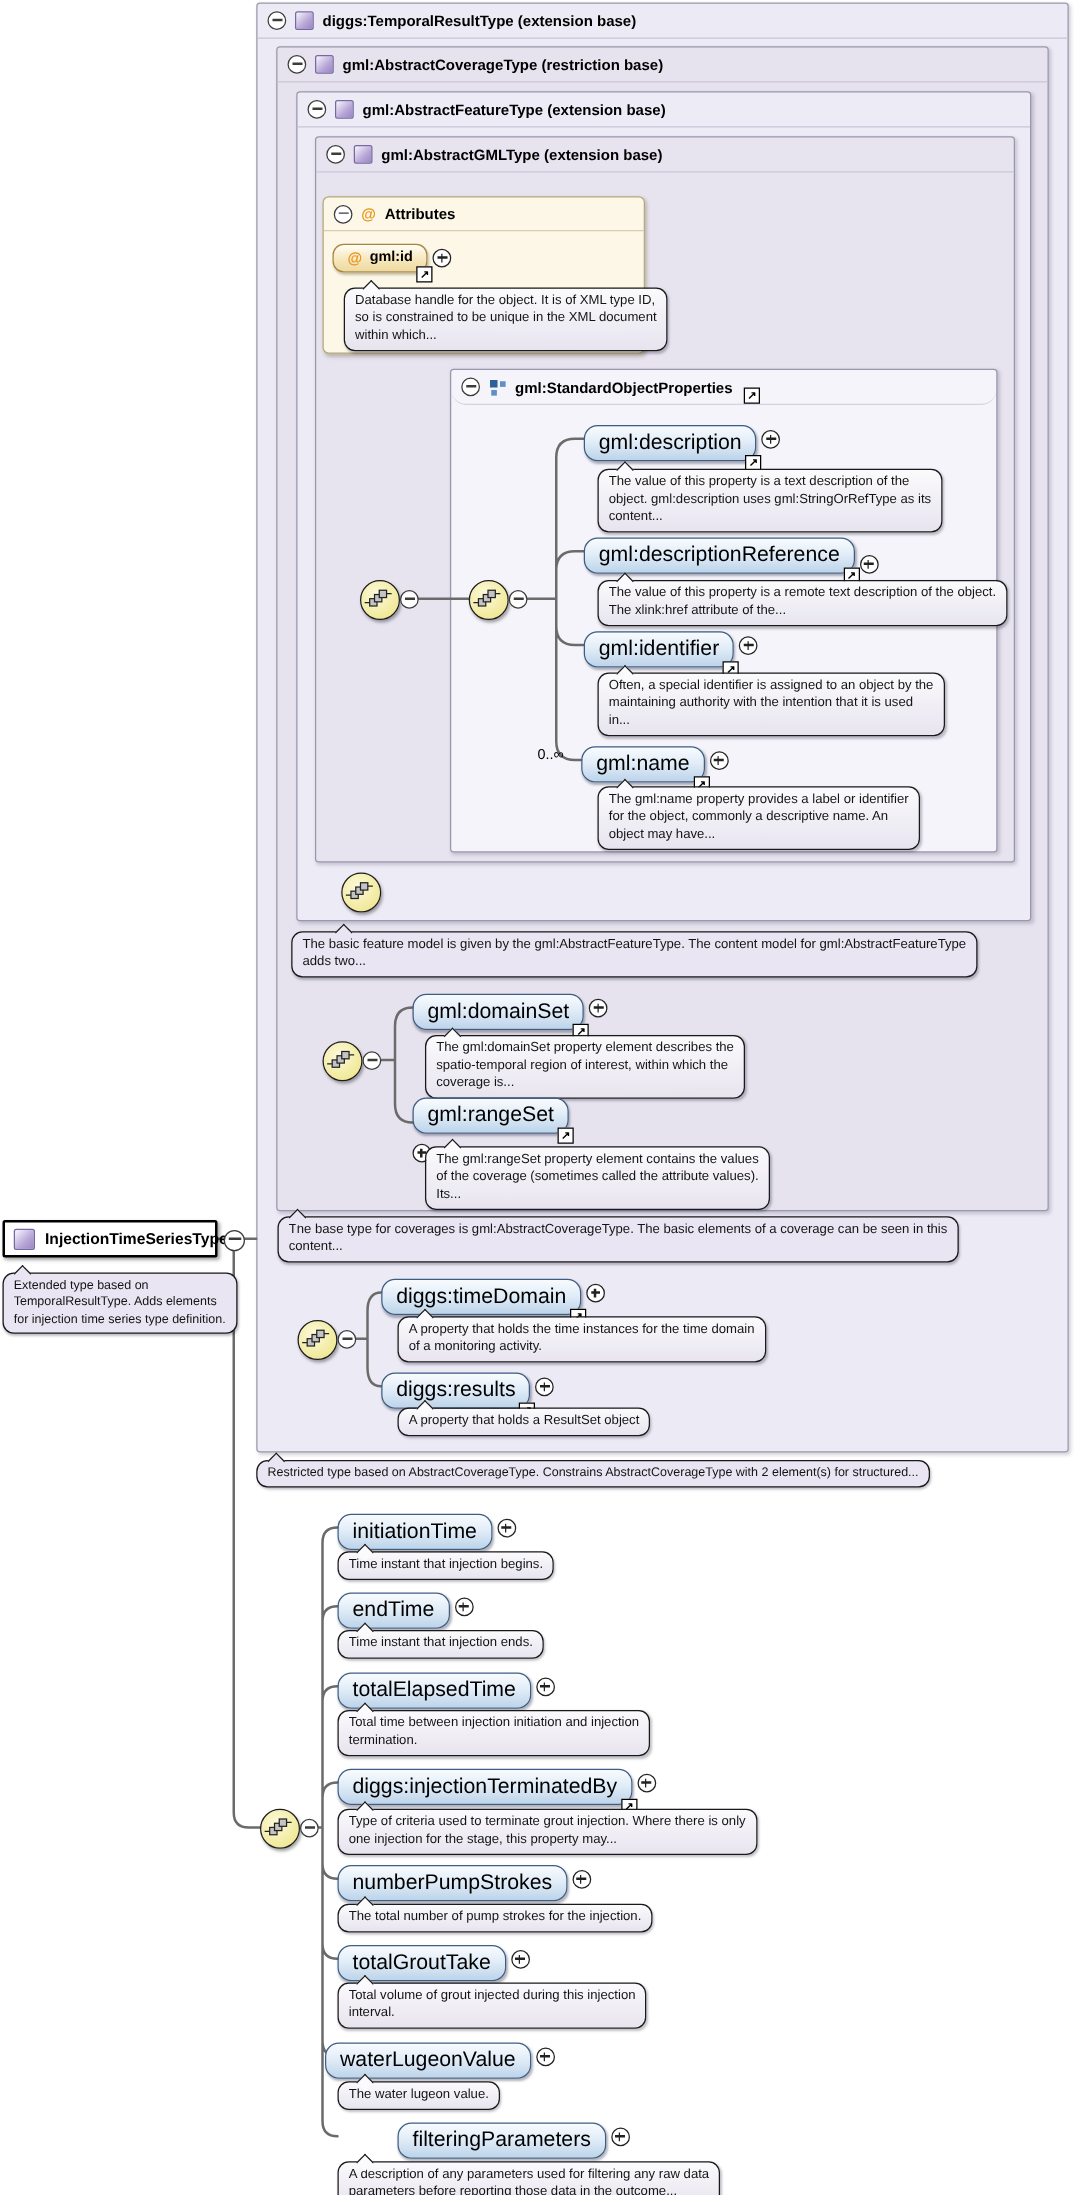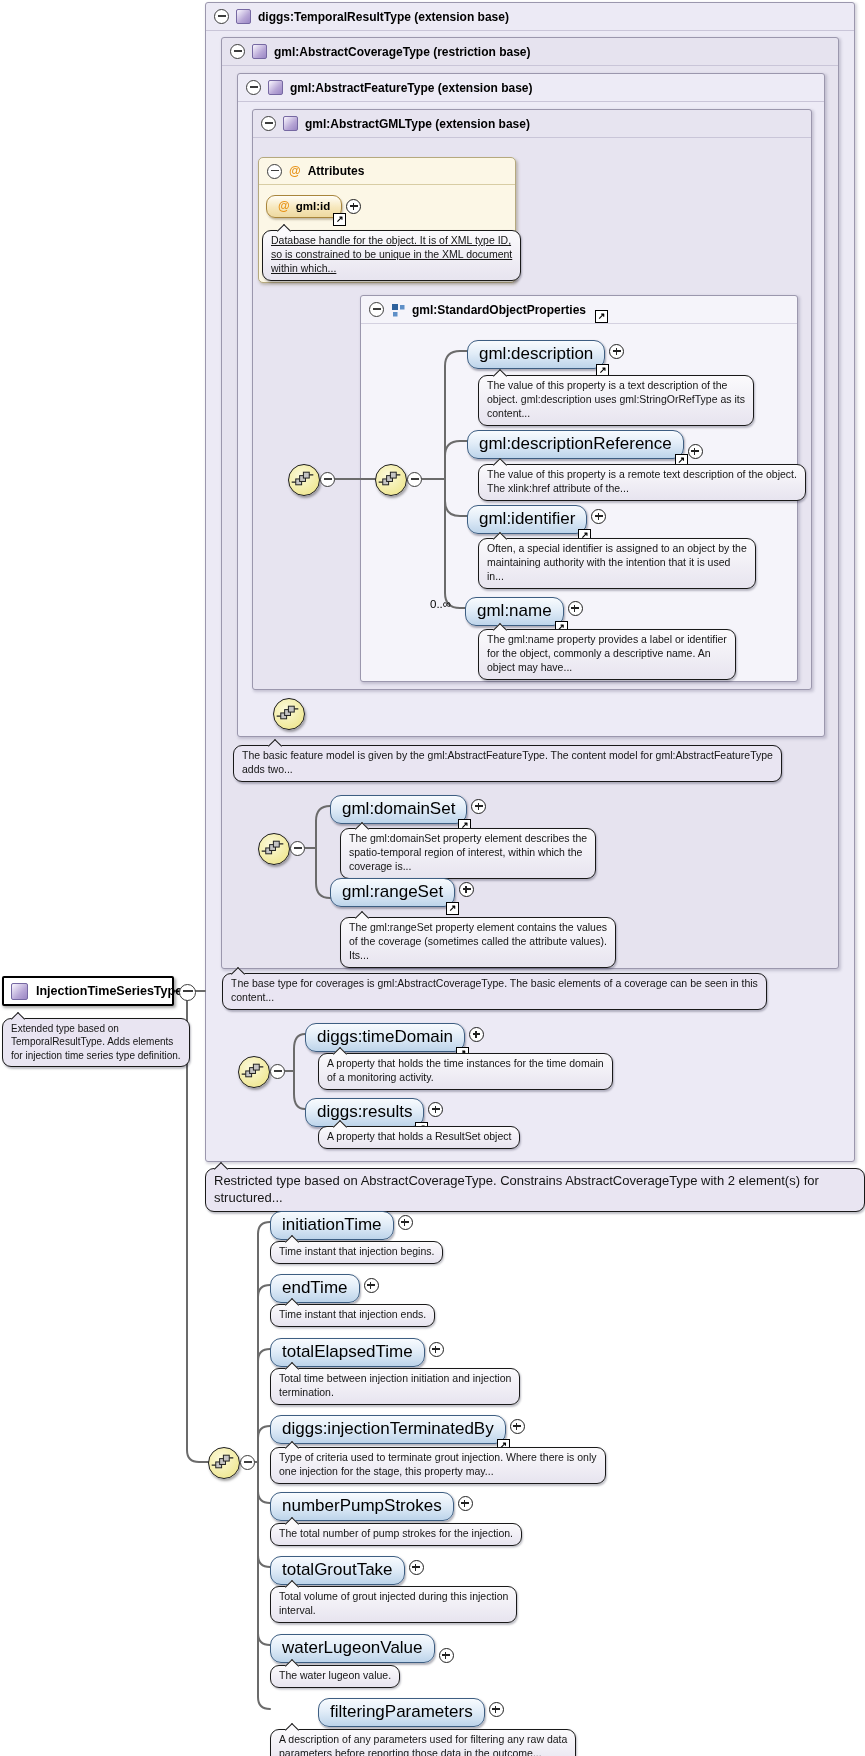--- a/index.html
+++ b/index.html
@@ -75,21 +75,21 @@
 
   <div class="panel" style="left:258px;top:157px;width:256px;height:124px;">
     <div class="panel-hdr">
       <span class="toggle"></span>
       <span class="at">@</span>
       <span>Attributes</span>
     </div>
   </div>
 
   <div class="box" style="left:360px;top:295px;width:436px;height:385px;background:#f5f4fa;">
-    <div class="box-hdr" style="border-bottom:1px solid #d4d1e0;">
+    <div class="box-hdr" style="border-bottom:1px solid #d4d1e0;border-radius:12px;">
       <span class="toggle"></span>
       <svg class="grp-icon" width="14" height="14" viewBox="0 0 14 14">
           <rect x="1" y="1" width="6" height="6" fill="#2d619c"></rect>
           <rect x="9" y="2" width="4.5" height="4.5" fill="#5e8fc7"></rect>
           <rect x="2" y="9" width="4.5" height="4.5" fill="#5e8fc7"></rect>
         </svg>
       <span>gml:StandardObjectProperties</span>
       <span class="ref inline"></span>
     </div>
   </div>
@@ -106,21 +106,21 @@
   </svg>
 
   <div class="elem" style="left:266px;top:195px;">
     <span class="attr-bubble">
       <span class="at">@</span>
       <span>gml:id</span>
       <span class="ref"></span>
     </span>
     <span class="plus"></span>
   </div>
-  <div class="ann" style="left:262px;top:230px;text-decoration:underline;">Database handle for the object. It is of XML type ID,
+  <div class="ann" style="left:275px;top:230px;">Database handle for the object. It is of XML type ID,
 so is constrained to be unique in the XML document
 within which...</div>
 
   <div class="seq" style="left:288px;top:464px;"><svg width="27" height="27" viewBox="0 0 30 30">
         <path d="M3,19 H9 M21,11 H27" stroke="#222" stroke-width="1.3" fill="none"></path>
         <g fill="#c4c4c4" stroke="#222" stroke-width="1.1">
           <rect x="7.5" y="15.5" width="6.5" height="6.5"></rect>
           <rect x="11.8" y="11.8" width="6.5" height="6.5"></rect>
           <rect x="16" y="8" width="6.5" height="6.5"></rect>
         </g>
@@ -191,21 +191,21 @@
   <span class="mini" style="left:290px;top:841px;"></span>
 
   <div class="elem" style="left:330px;top:795px;">
     <span class="bubble"><span>gml:domainSet</span><span class="ref"></span></span>
     <span class="plus"></span>
   </div>
   <div class="ann" style="left:340px;top:828px;">The gml:domainSet property element describes the
 spatio-temporal region of interest, within which the
 coverage is...</div>
 
-  <div class="elem" style="left:330px;top:878px;">
+  <div class="elem" style="left:330px;top:878px;flex-direction:column;">
     <span class="bubble"><span>gml:rangeSet</span><span class="ref"></span></span>
     <span class="plus"></span>
   </div>
   <div class="ann" style="left:340px;top:917px;">The gml:rangeSet property element contains the values
 of the coverage (sometimes called the attribute values).
 Its...</div>
 
   <div class="ann note tail10" style="left:222px;top:973px;">The base type for coverages is gml:AbstractCoverageType. The basic elements of a coverage can be seen in this
 content...</div>
 
@@ -225,21 +225,21 @@
   </div>
   <div class="ann" style="left:318px;top:1053px;">A property that holds the time instances for the time domain
 of a monitoring activity.</div>
 
   <div class="elem" style="left:305px;top:1098px;">
     <span class="bubble"><span>diggs:results</span><span class="ref"></span></span>
     <span class="plus"></span>
   </div>
   <div class="ann" style="left:318px;top:1126px;">A property that holds a ResultSet object</div>
 
-  <div class="ann note tail10" style="left:205px;top:1168px;font-size:13px;">Restricted type based on AbstractCoverageType. Constrains AbstractCoverageType with 2 element(s) for structured...</div>
+  <div class="ann note tail10" style="left:205px;top:1168px;font-size:10px;">Restricted type based on AbstractCoverageType. Constrains AbstractCoverageType with 2 element(s) for structured...</div>
 
   <div class="main-type">
     <span class="type-icon"></span>
     <span>InjectionTimeSeriesType</span>
   </div>
   <span class="mini" style="left:179px;top:984px;width:15px;height:15px;"></span>
   <div class="ann note tail10" style="left:2px;top:1018px;font-size:10px;">Extended type based on
 TemporalResultType. Adds elements
 for injection time series type definition.</div>
 
@@ -285,21 +285,21 @@
   </div>
   <div class="ann" style="left:270px;top:1523px;">The total number of pump strokes for the injection.</div>
 
   <div class="elem" style="left:270px;top:1556px;">
     <span class="bubble"><span>totalGroutTake</span></span>
     <span class="plus"></span>
   </div>
   <div class="ann" style="left:270px;top:1586px;">Total volume of grout injected during this injection
 interval.</div>
 
-  <div class="elem" style="left:270px;top:1634px;align-items:flex-end;">
+  <div class="elem" style="left:260px;top:1634px;">
     <span class="bubble"><span>waterLugeonValue</span></span>
     <span class="plus"></span>
   </div>
   <div class="ann" style="left:270px;top:1665px;">The water lugeon value.</div>
 
   <div class="elem" style="left:270px;top:1698px;padding-left:48px;">
     <span class="bubble"><span>filteringParameters</span></span>
     <span class="plus"></span>
   </div>
   <div class="ann" style="left:270px;top:1729px;">A description of any parameters used for filtering any raw data

